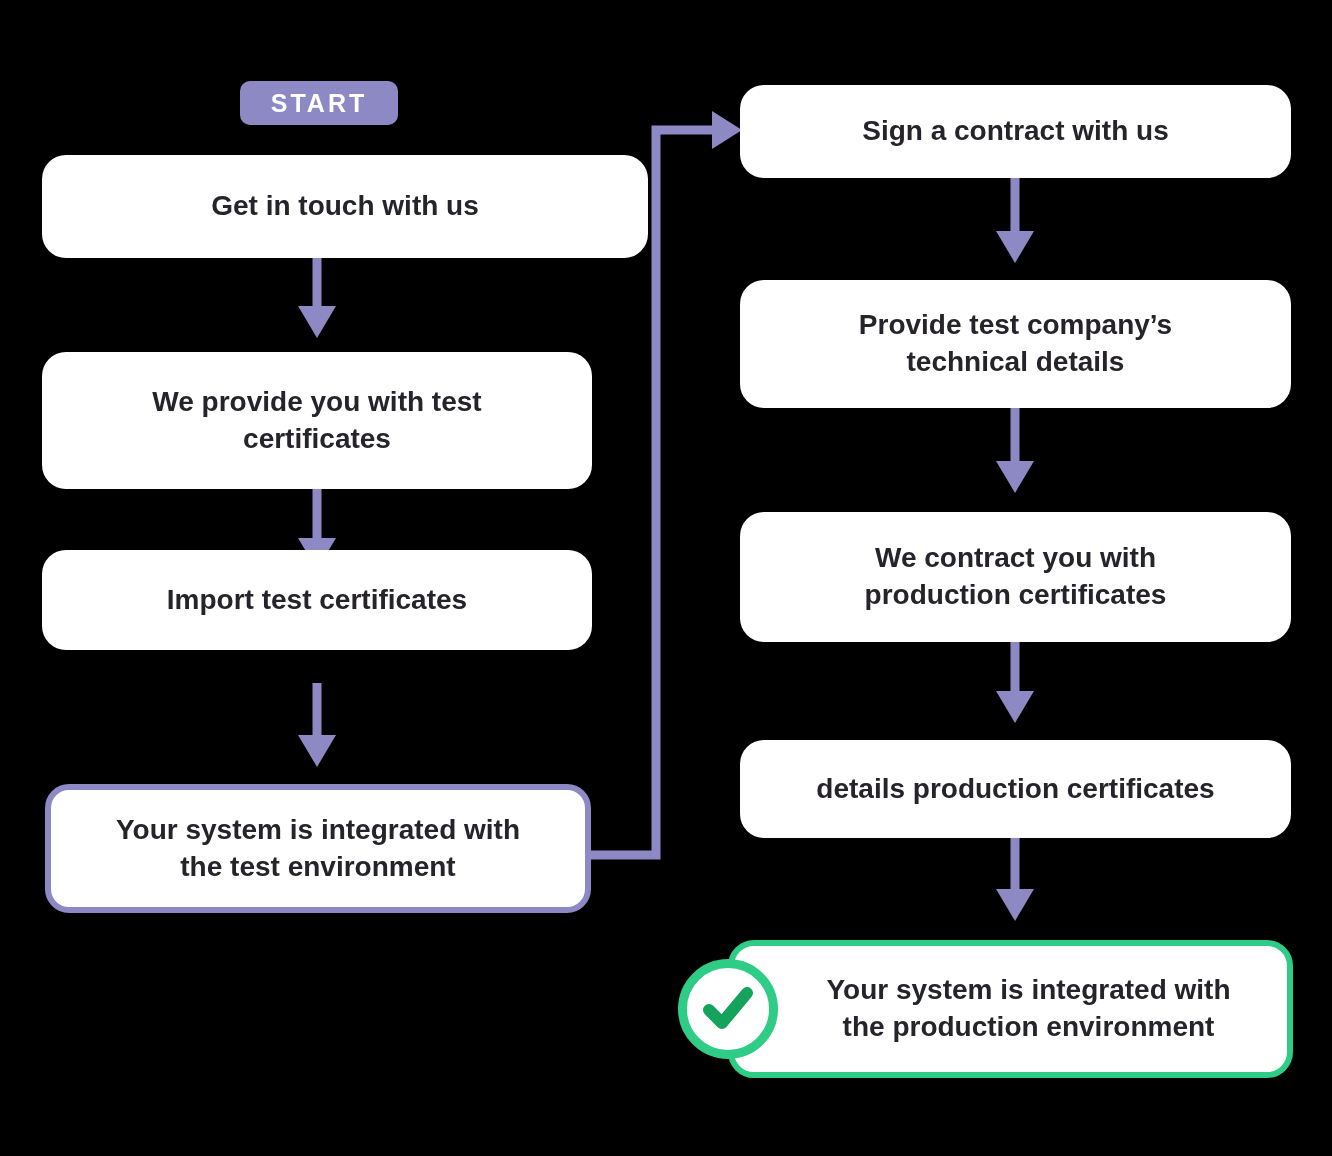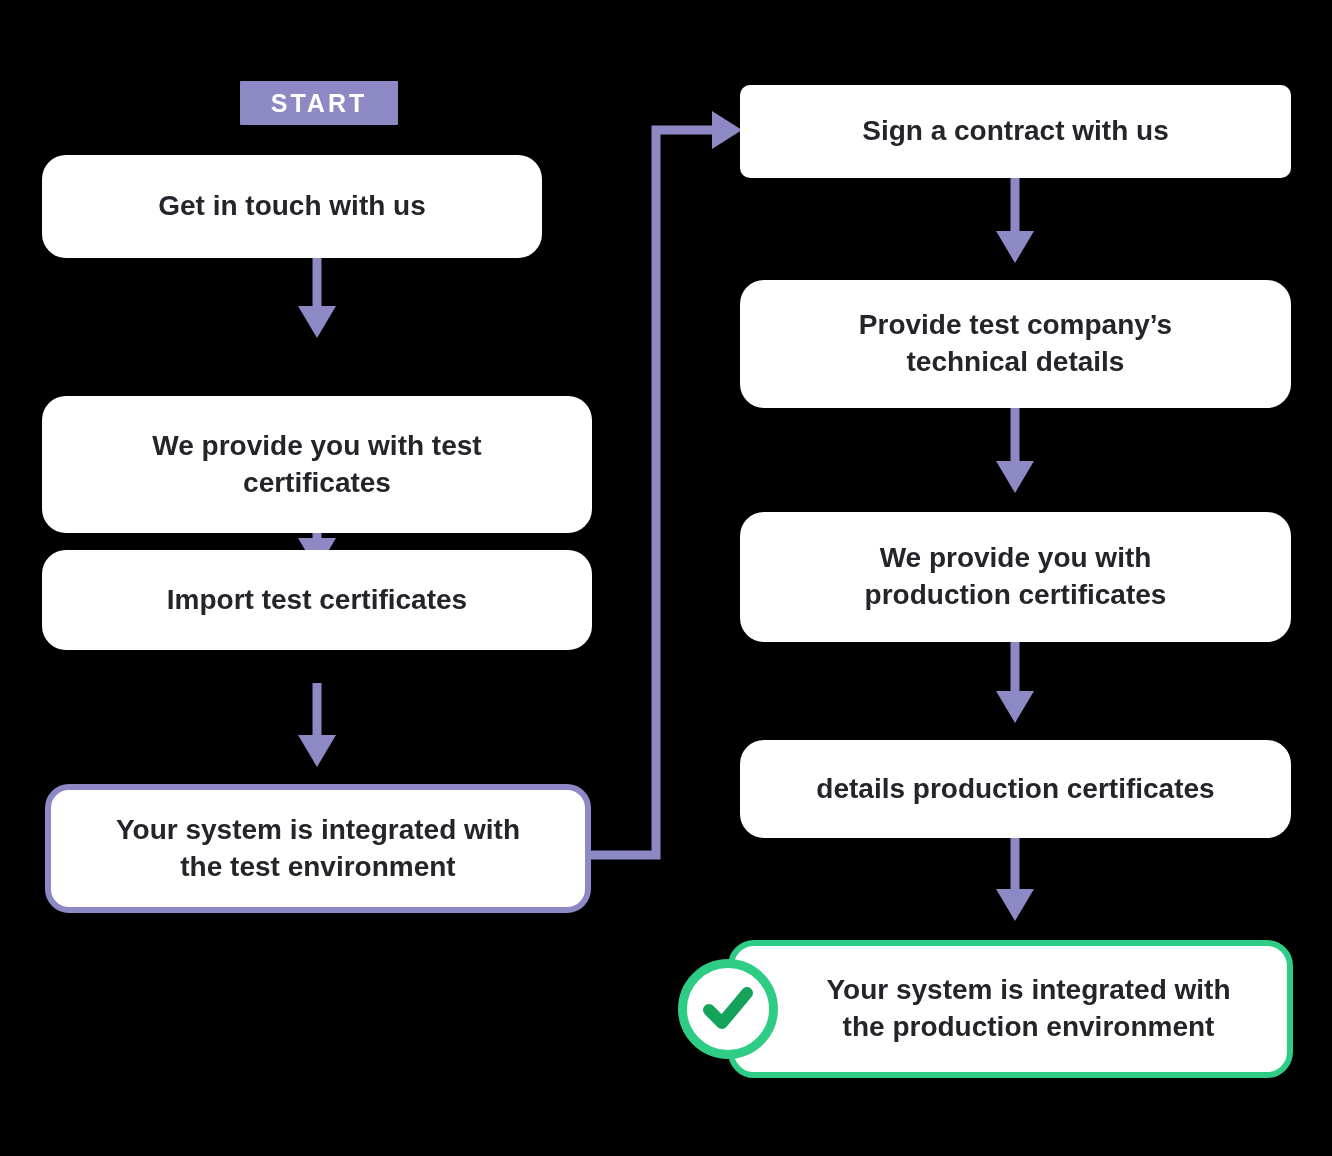--- a/index.html
+++ b/index.html
@@ -35,39 +35,39 @@
     color: #26232b;
     font-weight: 700;
     font-size: 28px;
     line-height: 1.32;
     box-sizing: border-box;
     padding: 6px 20px;
   }
   .node-label {
     white-space: pre-line;
   }
-  .n-l1 { left: 42px;  top: 155px; width: 500px; height: 103px; }
-  .n-l2 { left: 42px;  top: 352px; width: 550px; height: 137px; margin-top: 44px; }
+  .n-l1 { left: 42px;  top: 155px; width: 606px; height: 103px; }
+  .n-l2 { left: 42px;  top: 352px; width: 550px; height: 137px; }
   .n-l3 { left: 42px;  top: 550px; width: 550px; height: 100px; }
   .n-l4 { left: 45px;  top: 784px; width: 546px; height: 129px; border: 6px solid #8d89c4; }
-  .n-r1 { left: 740px; top: 85px;  width: 551px; height: 93px; border-radius: 10px;  }
+  .n-r1 { left: 740px; top: 85px;  width: 551px; height: 93px;  }
   .n-r2 { left: 740px; top: 280px; width: 551px; height: 128px; }
   .n-r3 { left: 740px; top: 512px; width: 551px; height: 130px; }
   .n-r4 { left: 740px; top: 740px; width: 551px; height: 98px;  }
   .n-r5 { left: 728px; top: 940px; width: 565px; height: 138px; border: 6px solid #2ecc85; border-radius: 26px; padding-left: 56px; }
   .start-badge {
     position: absolute;
     z-index: 2;
     left: 240px;
     top: 81px;
     width: 158px;
     height: 44px;
     background: #8d89c4;
     color: #ffffff;
-    border-radius: 1px;
+    border-radius: 10px;
     display: flex;
     align-items: center;
     justify-content: center;
     font-weight: 700;
     font-size: 25px;
     letter-spacing: 3px;
   }
   .check-badge {
     position: absolute;
     z-index: 3;
@@ -139,21 +139,21 @@
   <div class="node n-r1">
     <span class="node-label">Sign a contract with us</span>
   </div>
 
   <div class="node n-r2">
     <span class="node-label">Provide test company’s
 technical details</span>
   </div>
 
   <div class="node n-r3">
-    <span class="node-label">We provide you with
+    <span class="node-label">We contract you with
 production certificates</span>
   </div>
 
   <div class="node n-r4">
     <span class="node-label">details production certificates</span>
   </div>
 
   <div class="node n-r5">
     <span class="node-label">Your system is integrated with
 the production environment</span>

